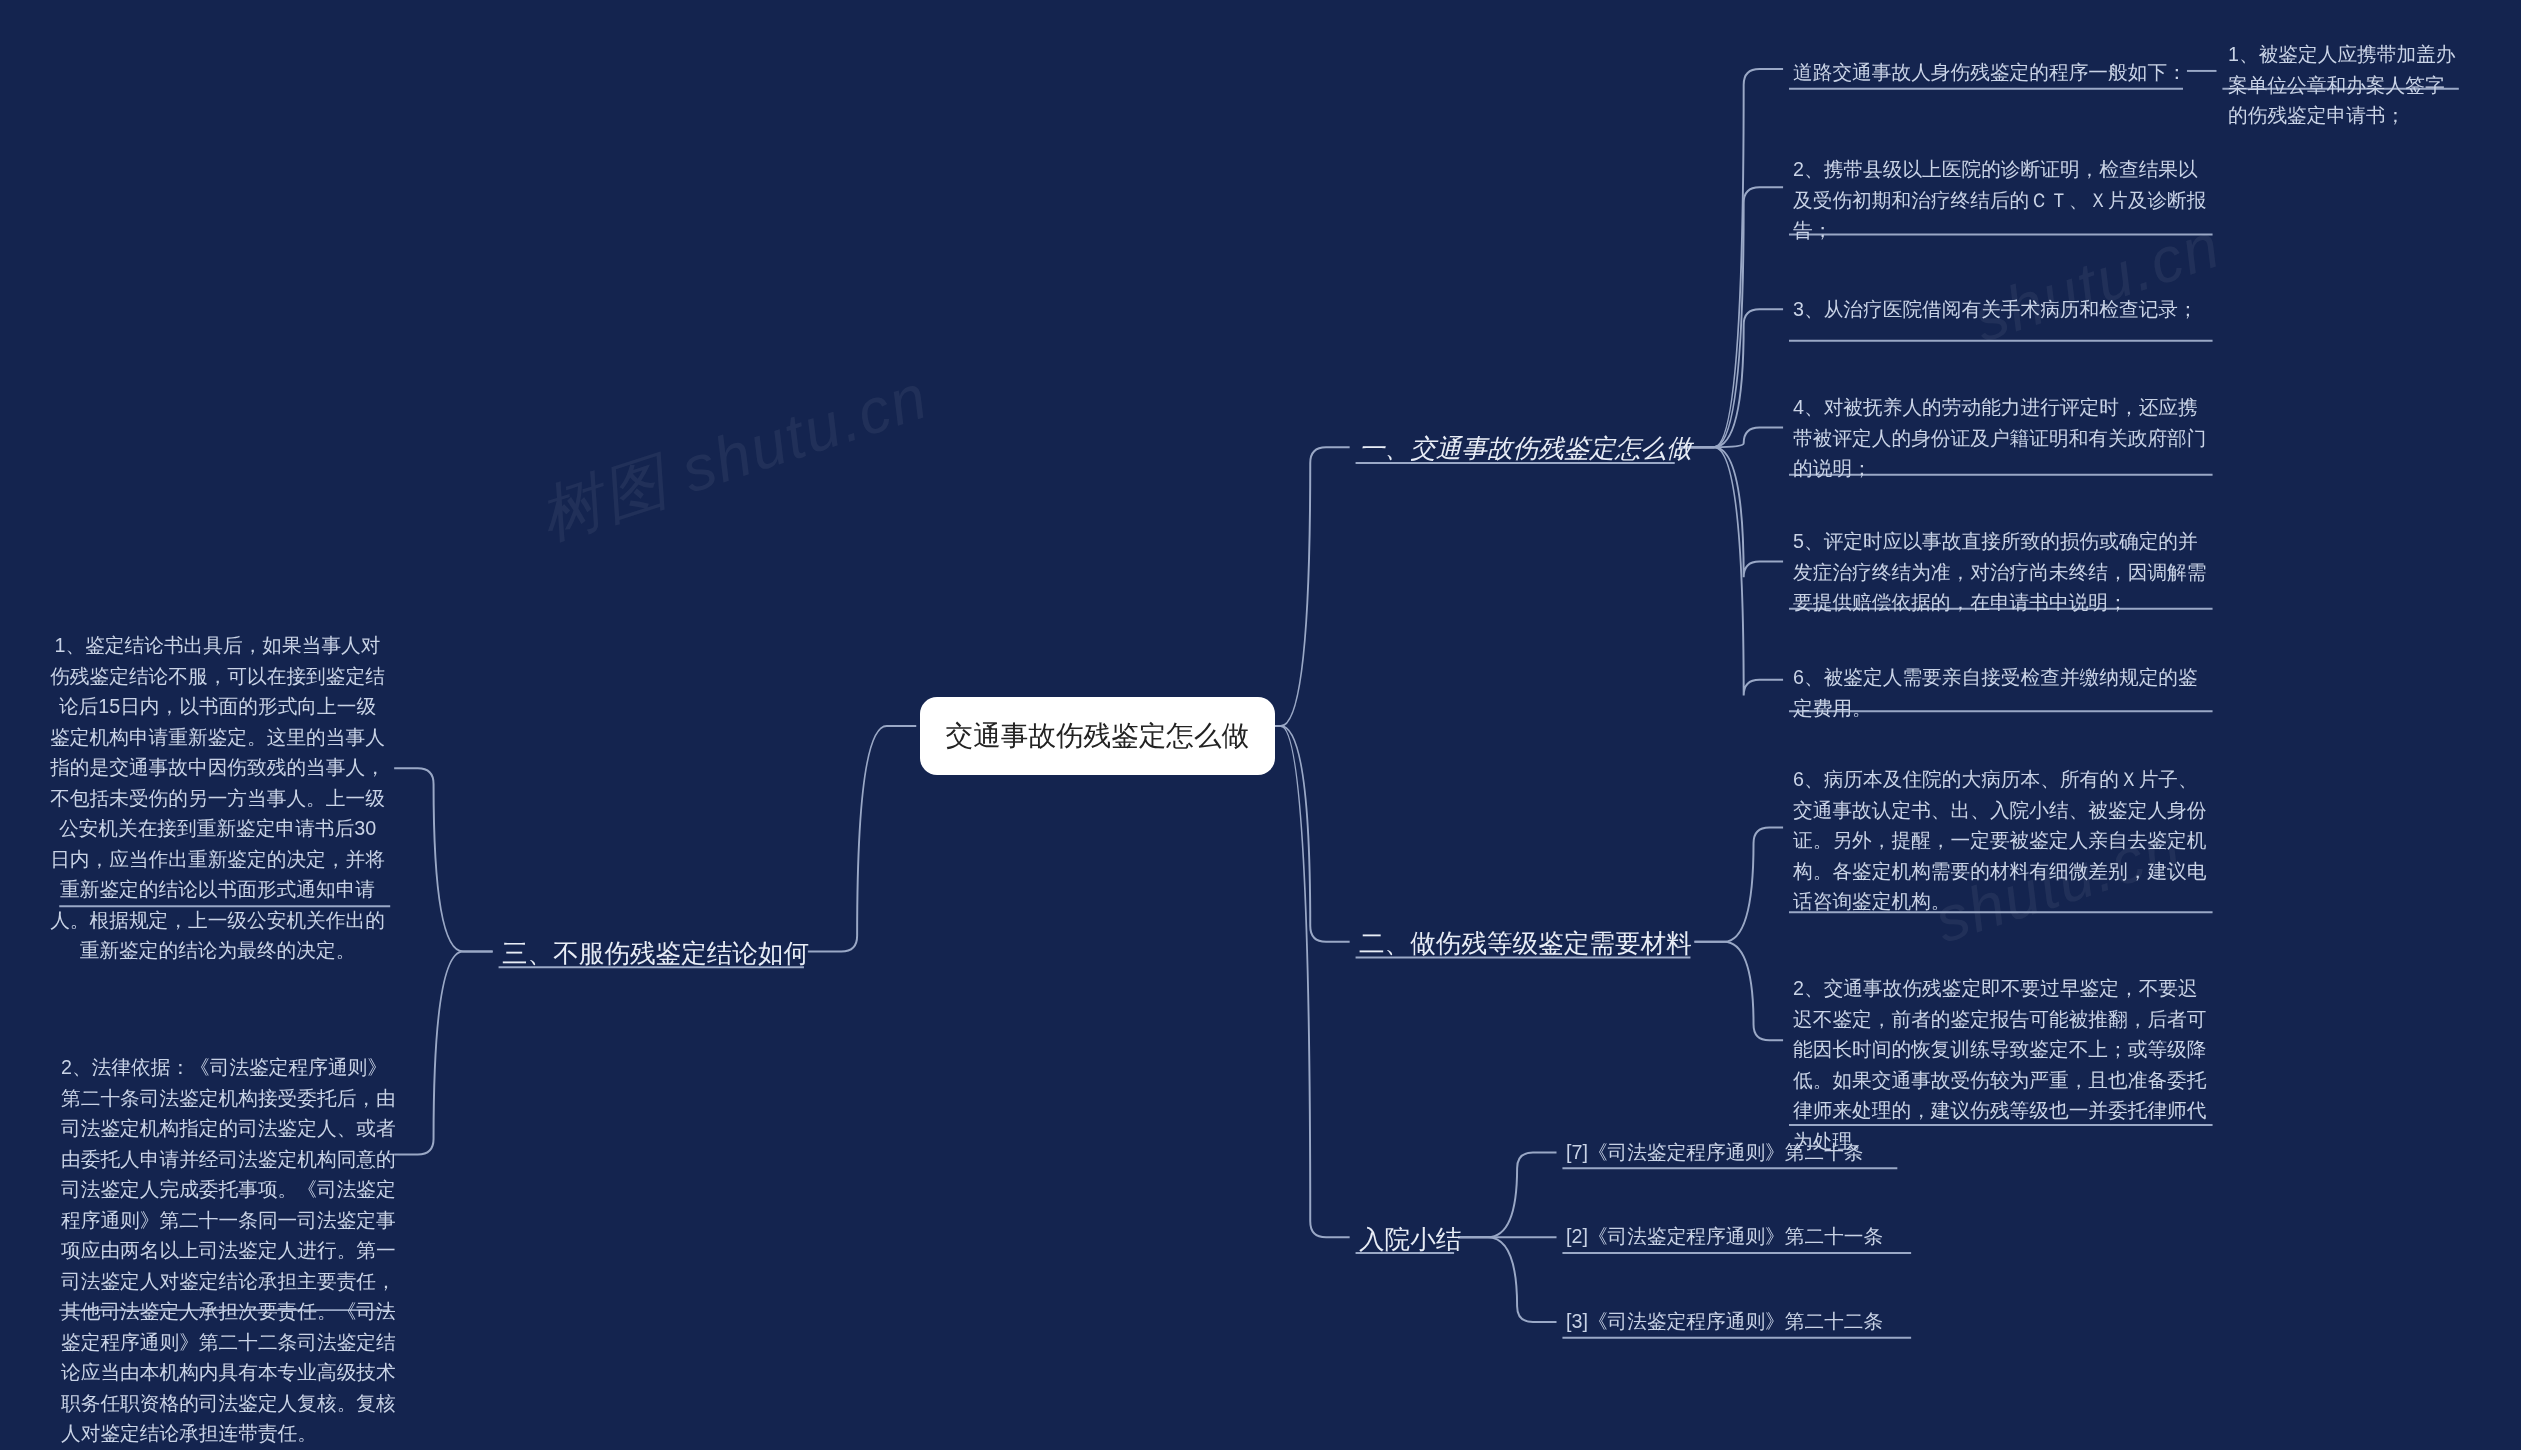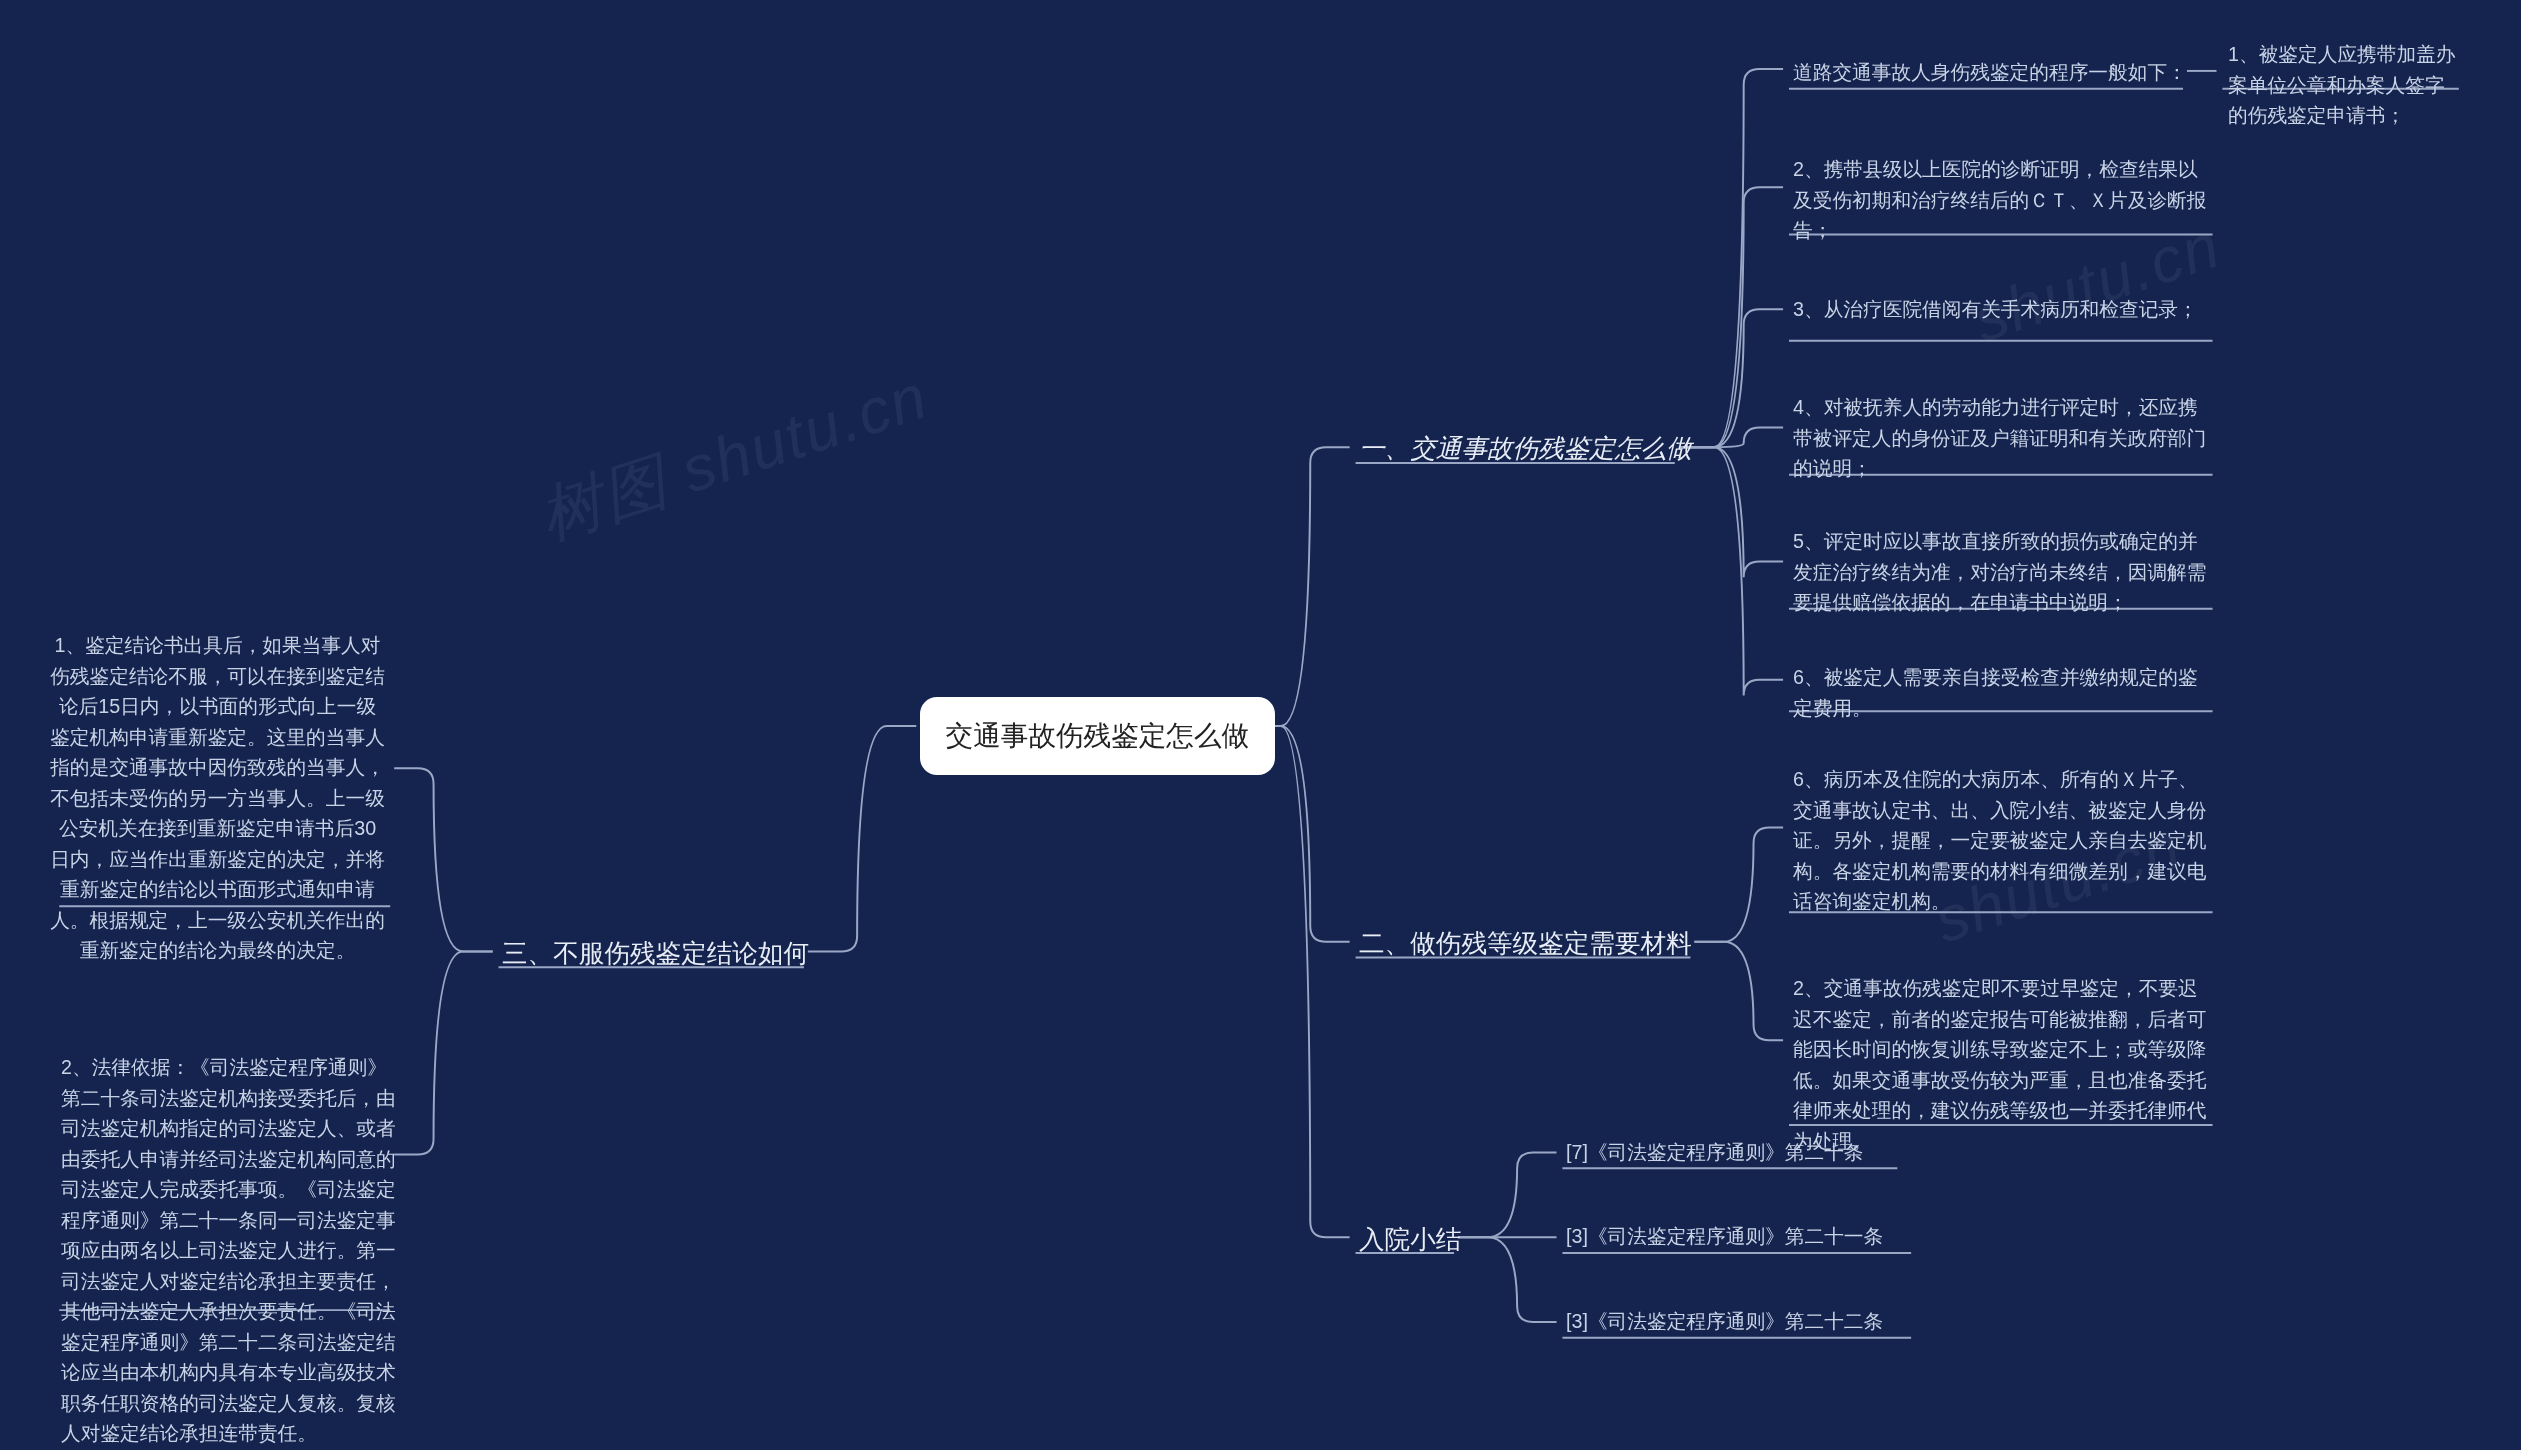--- a/index.html
+++ b/index.html
@@ -149,21 +149,21 @@
   <span>2、交通事故伤残鉴定即不要过早鉴定，不要迟迟不鉴定，前者的鉴定报告可能被推翻，后者可能因长时间的恢复训练导致鉴定不上；或等级降低。如果交通事故受伤较为严重，且也准备委托律师来处理的，建议伤残等级也一并委托律师代为处理。</span>
 </div>
 
 <div class="node branch" style="left:1359px; top:1220px;">
   <span>入院小结</span>
 </div>
 <div class="node leaf" style="left:1566px; top:1137px;">
   <span>[7]《司法鉴定程序通则》第二十条</span>
 </div>
 <div class="node leaf" style="left:1566px; top:1221px;">
-  <span>[3]《司法鉴定程序通则》第二十一条</span>
+  <span>[2]《司法鉴定程序通则》第二十一条</span>
 </div>
 <div class="node leaf" style="left:1566px; top:1306px;">
   <span>[3]《司法鉴定程序通则》第二十二条</span>
 </div>
 
 <div class="node branch" style="left:502px; top:934px;">
   <span>三、不服伤残鉴定结论如何</span>
 </div>
 <div class="node leaf" style="left:50px; top:630px; max-width:335px; text-align:center;">
   <span>1、鉴定结论书出具后，如果当事人对伤残鉴定结论不服，可以在接到鉴定结论后15日内，以书面的形式向上一级鉴定机构申请重新鉴定。这里的当事人指的是交通事故中因伤致残的当事人，不包括未受伤的另一方当事人。上一级公安机关在接到重新鉴定申请书后30日内，应当作出重新鉴定的决定，并将重新鉴定的结论以书面形式通知申请人。根据规定，上一级公安机关作出的重新鉴定的结论为最终的决定。</span>

